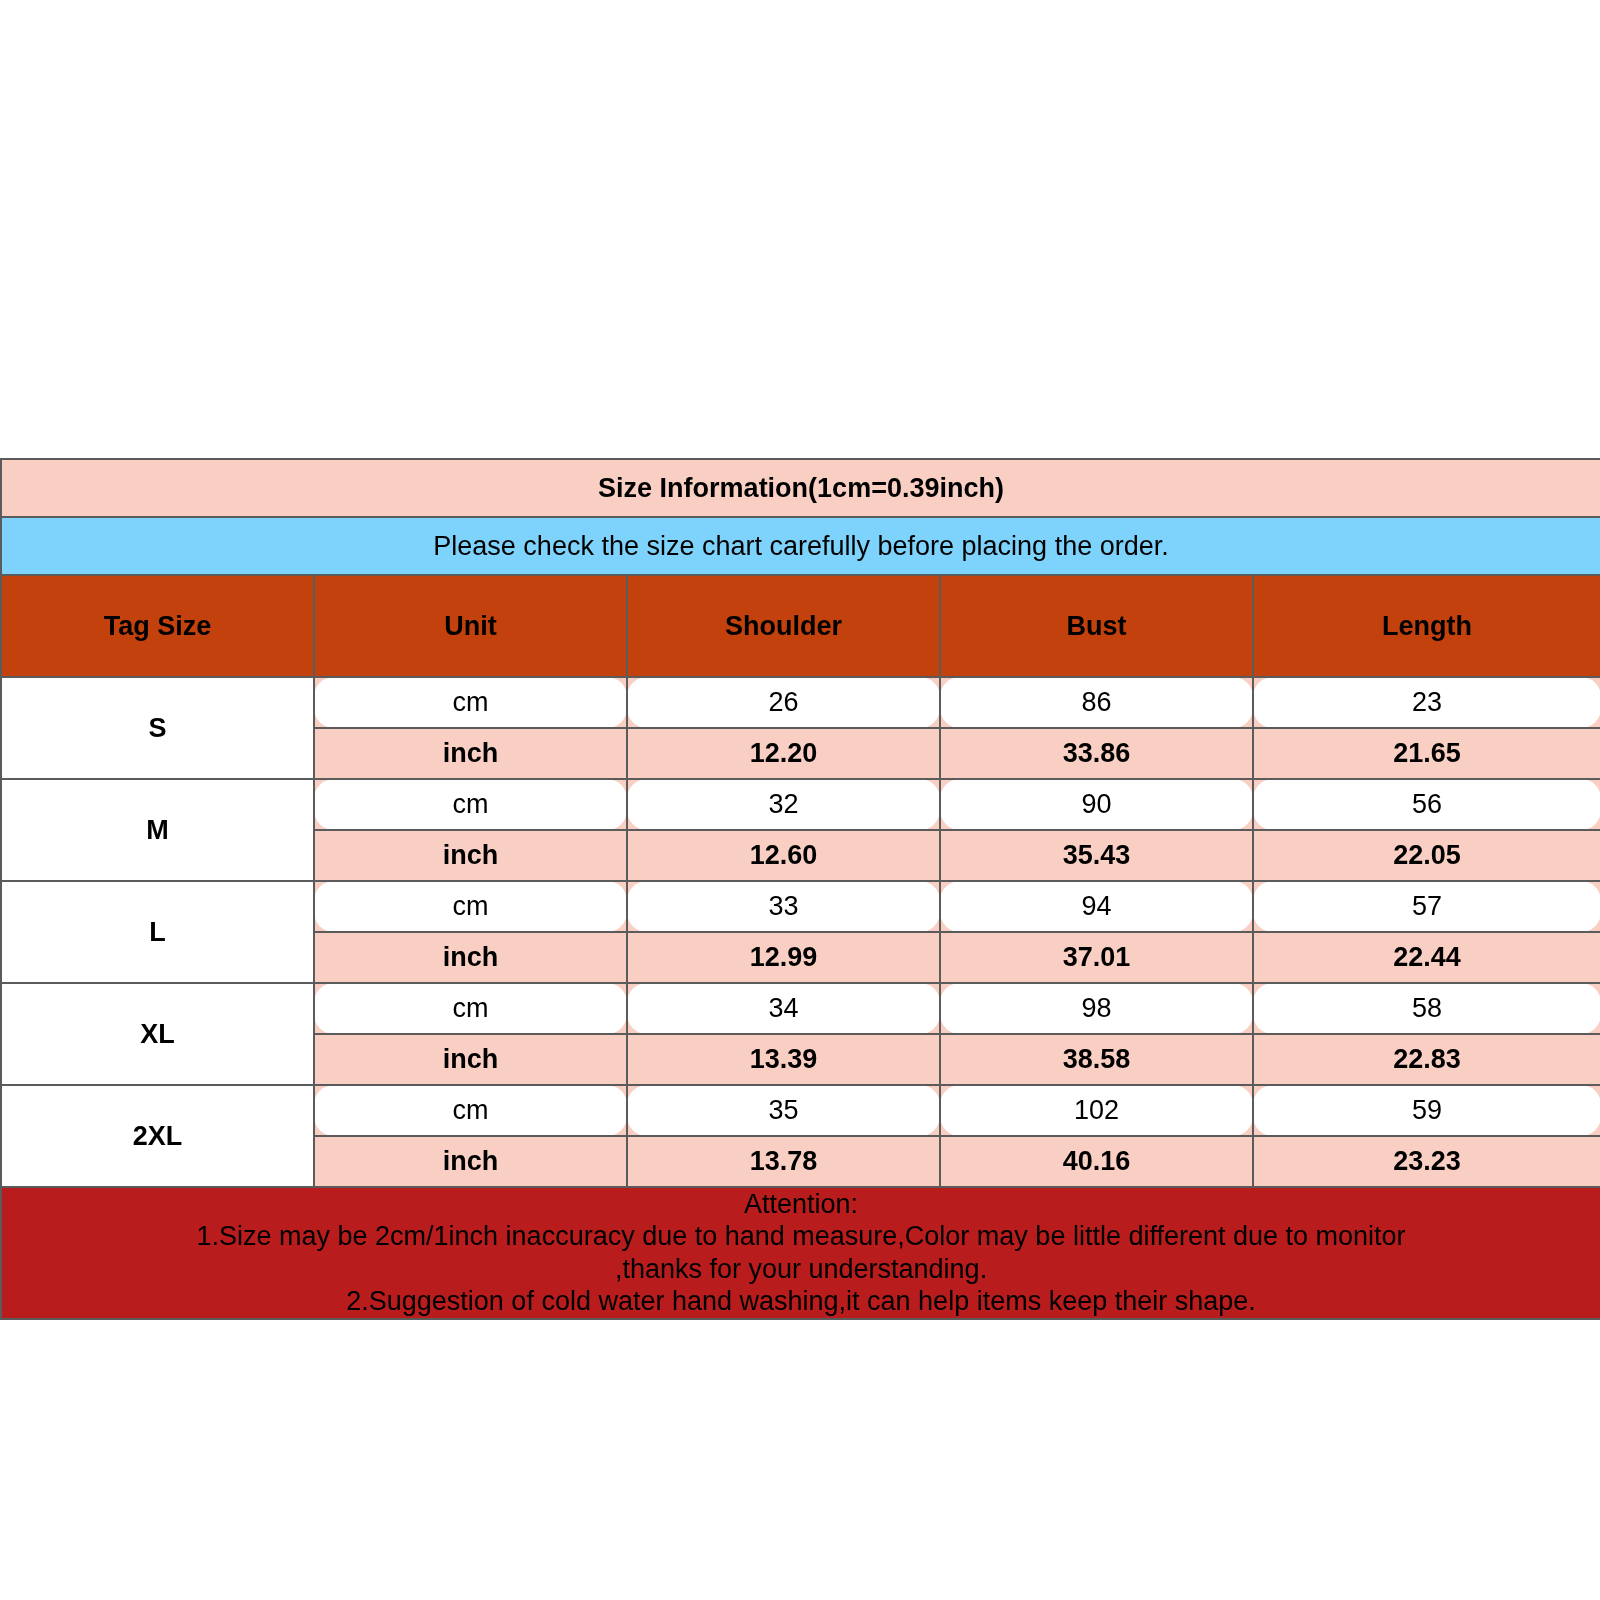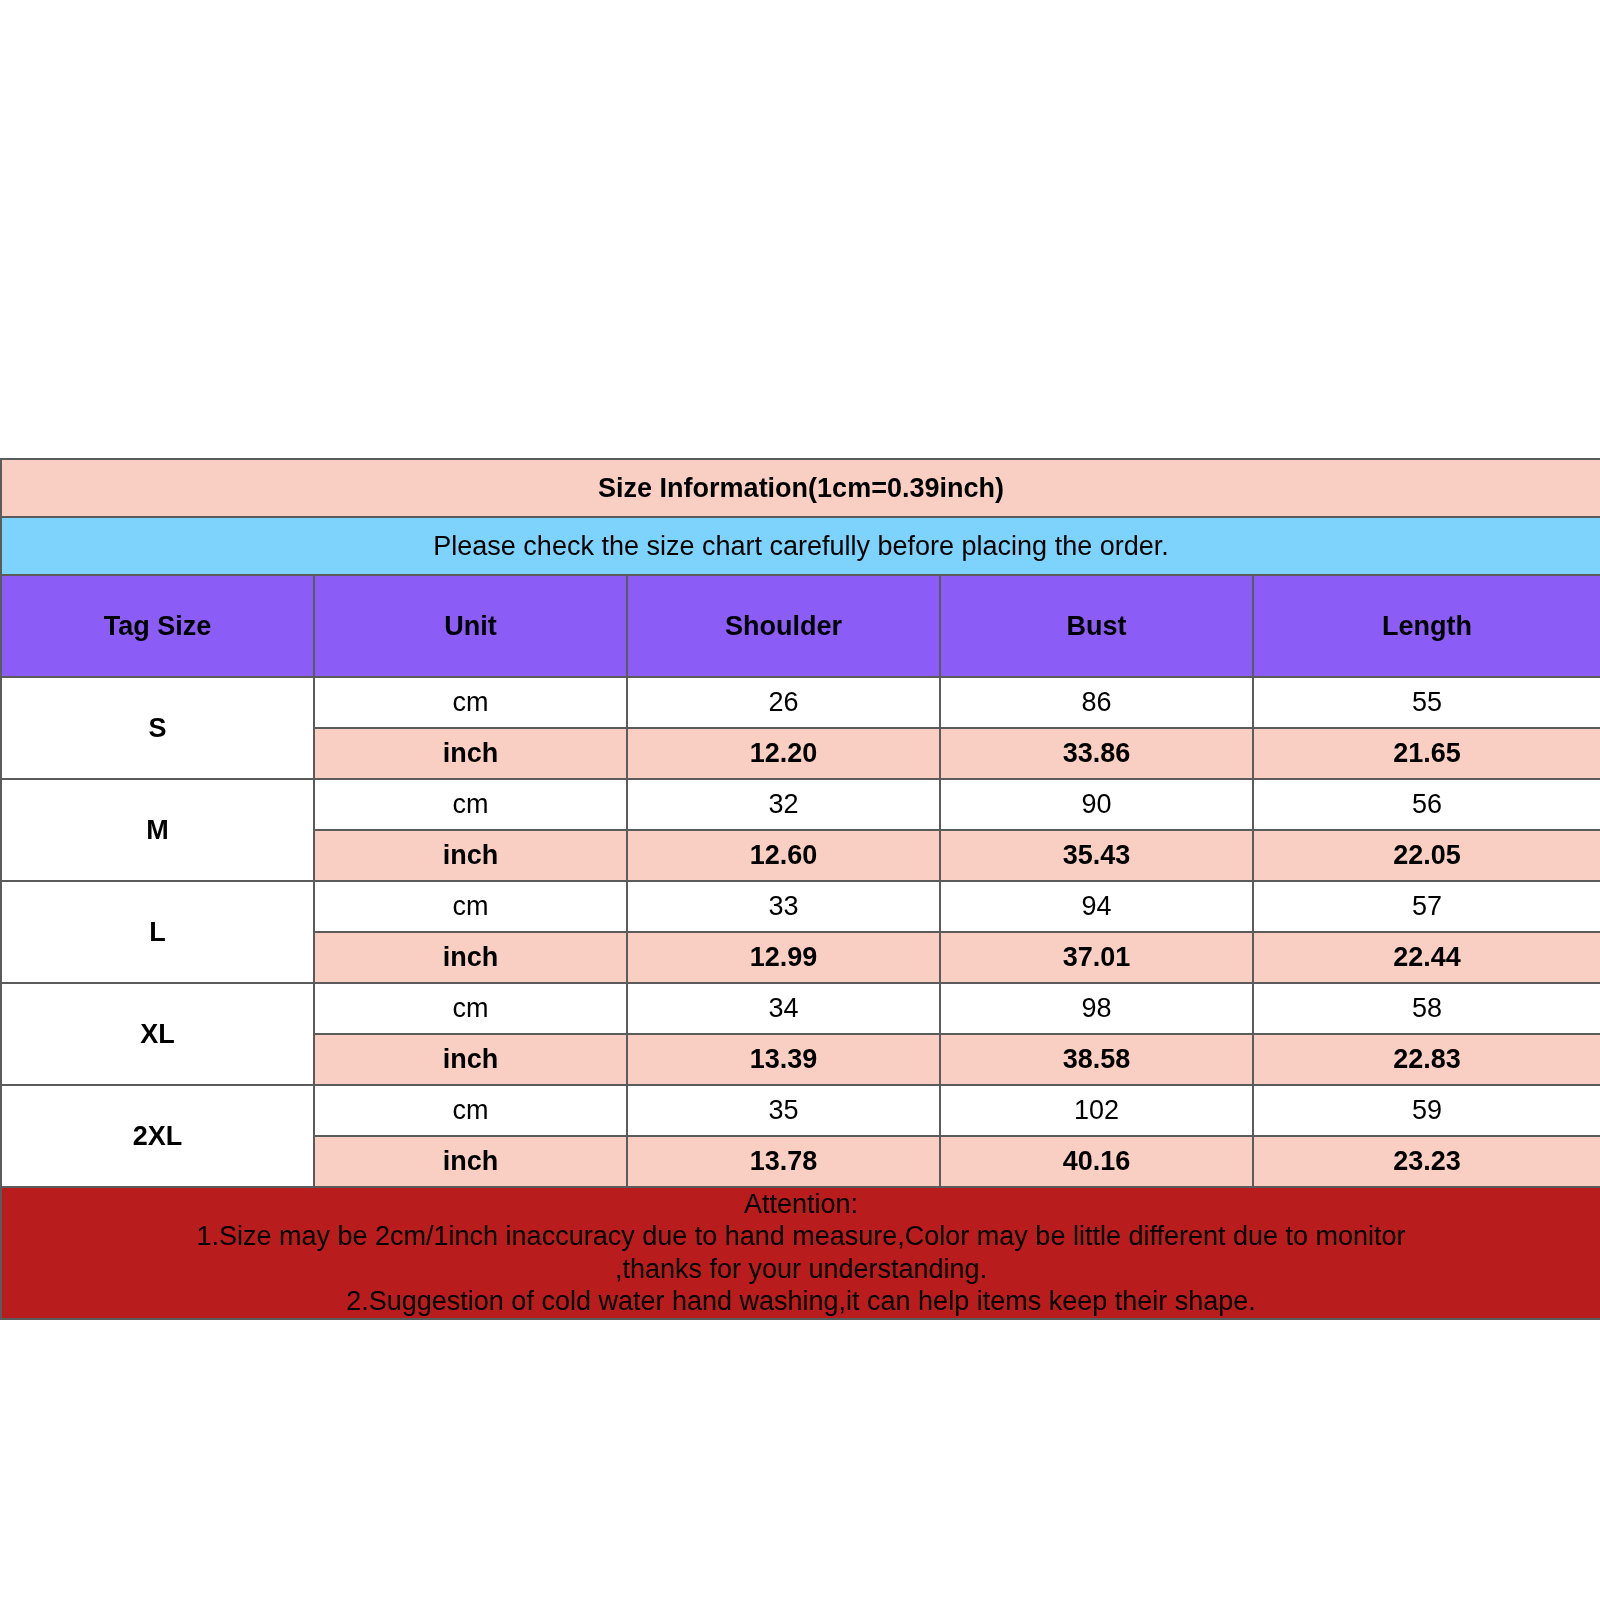--- a/index.html
+++ b/index.html
@@ -46,30 +46,31 @@
   }
   td.subtitle-cell {
     font-size: 30px;
     height: 56px;
     background: #7dd3fc;
   }
   td.header-cell {
     font-weight: bold;
     font-size: 30px;
     height: 100px;
-    background: #8b5cf6;
+    background: #c2410c;
   }
   td.tag-cell {
     font-weight: bold;
     font-size: 34px;
     background: #ffffff;
   }
   td.unit-cell, td.val-cell {
     height: 49px;
     font-size: 27px;
+    border-radius: 20px;
   }
   tr.row-cm td.unit-cell,
   tr.row-cm td.val-cell {
     background: #ffffff;
   }
   tr.row-inch td.unit-cell,
   tr.row-inch td.val-cell {
     background: #f9cfc4;
     font-weight: bold;
   }
@@ -112,21 +113,21 @@
           <td class="header-cell">Shoulder</td>
           <td class="header-cell">Bust</td>
           <td class="header-cell">Length</td>
         </tr>
 
         <tr class="row-cm">
           <td class="tag-cell" rowspan="2">S</td>
           <td class="unit-cell">cm</td>
           <td class="val-cell">26</td>
           <td class="val-cell">86</td>
-          <td class="val-cell">55</td>
+          <td class="val-cell">23</td>
         </tr>
         <tr class="row-inch">
           <td class="unit-cell">inch</td>
           <td class="val-cell">12.20</td>
           <td class="val-cell">33.86</td>
           <td class="val-cell">21.65</td>
         </tr>
 
         <tr class="row-cm">
           <td class="tag-cell" rowspan="2">M</td>

